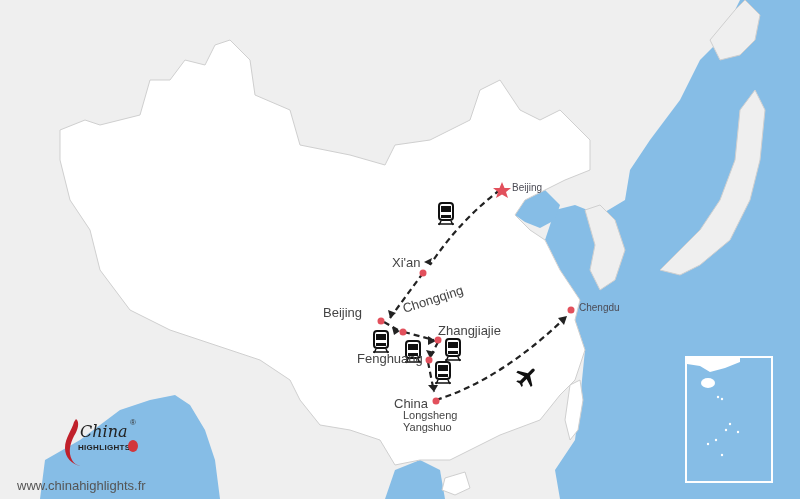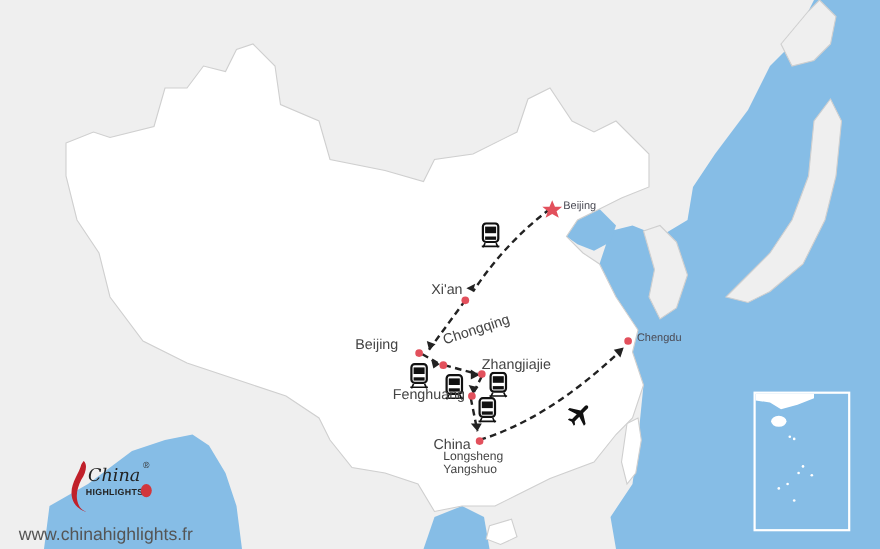--- a/index.html
+++ b/index.html
@@ -3,21 +3,21 @@
   <meta charset="utf-8">
   <style>
     html, body { margin: 0; padding: 0; }
     body { width: 800px; height: 499px; overflow: hidden; background: #efefef; font-family: "Liberation Sans", sans-serif; }
     .map { position: relative; width: 800px; height: 499px; }
     svg.base { position: absolute; left: 0; top: 0; }
     .label { position: absolute; color: #444; font-size: 13px; white-space: nowrap; line-height: 1; }
     .label.big { font-size: 10px; color: #4b4b55; }
     .label.small { font-size: 11px; }
     .icon { position: absolute; }
-    .url { position: absolute; left: 17px; top: 478px; font-size: 16px; color: #555; }
+    .url { position: absolute; left: 17px; top: 478px; font-size: 13px; color: #555; }
     .logo-text { position: absolute; }
   </style>
 </head>
 <body>
 
 <div class="map">
   <svg class="base" width="800" height="499" viewBox="0 0 800 499">
 
     <path d="M620 0 L800 0 L800 499 L560 499 L555 470 L575 440 L580 400 L585 350 L575 320 L580 300 L560 270 L545 240 L555 210 L575 205 L600 215 L625 200 L630 170 L650 140 L665 120 L680 100 L700 60 L720 40 L740 0 Z" fill="#86bde6"></path>
     <path d="M525 200 L545 190 L560 205 L555 220 L540 228 L525 222 L515 215 Z" fill="#86bde6"></path>

